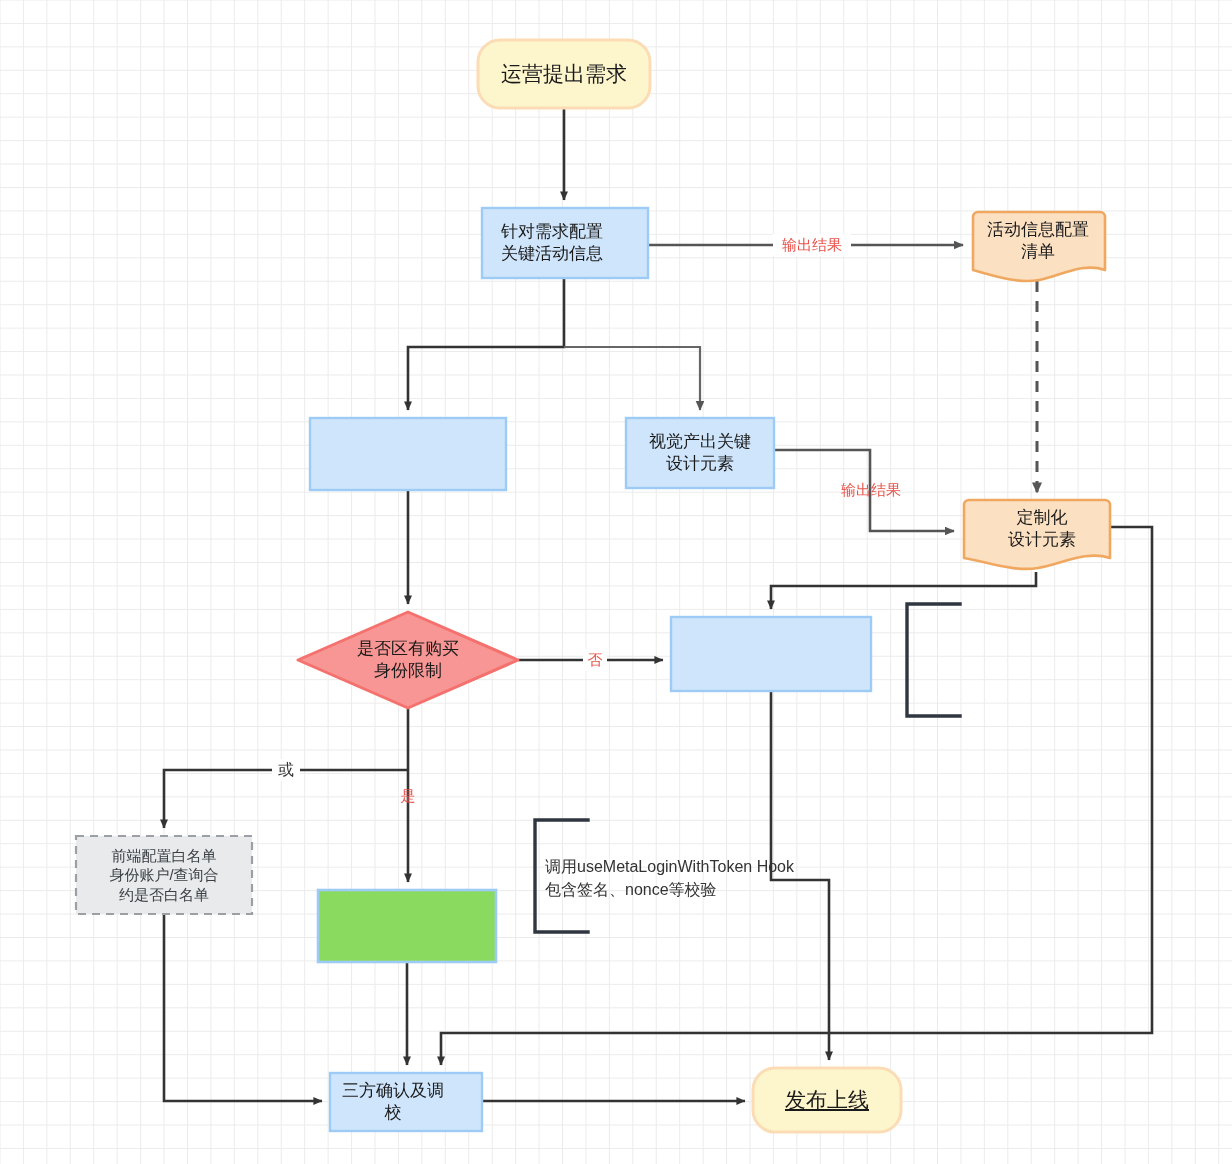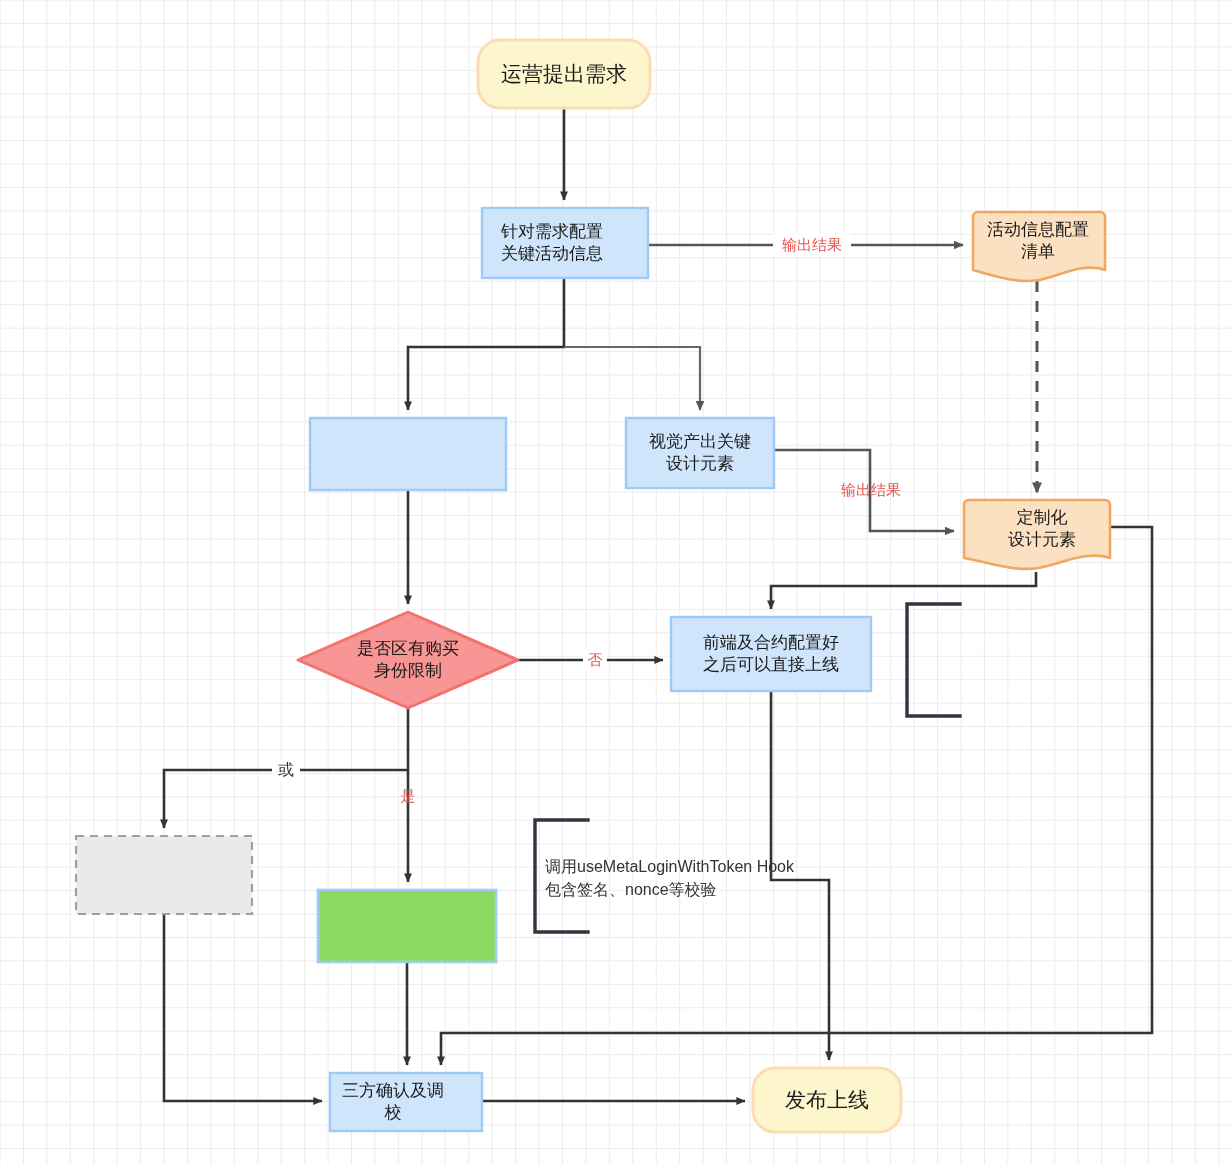--- a/index.html
+++ b/index.html
@@ -124,25 +124,26 @@
   <div class="nodeText" style="left:482px;top:208px;width:140px;height:70px;font-size:17px;">针对需求配置
 关键活动信息</div>
   <div class="nodeText" style="left:971px;top:210px;width:134px;height:62px;font-size:17px;">活动信息配置
 清单</div>
   <div class="nodeText" style="left:626px;top:418px;width:148px;height:70px;font-size:17px;">视觉产出关键
 设计元素</div>
   <div class="nodeText" style="left:962px;top:498px;width:160px;height:62px;font-size:17px;">定制化
 设计元素</div>
   <div class="nodeText" style="left:298px;top:612px;width:220px;height:96px;font-size:17px;">是否区有购买
 身份限制</div>
-  <div class="nodeText" style="left:671px;top:617px;width:200px;height:74px;font-size:17px;">前端及合约配置好
-之后可以直接上线</div>
+  <div class="nodeText" style="left:76px;top:836px;width:176px;height:78px;font-size:15px;color:#3a3f44;">前端配置白名单
+身份账户/查询合
+约是否白名单</div>
   <div class="nodeText" style="left:330px;top:1073px;width:126px;height:58px;font-size:17px;text-align:center;">三方确认及调
 校</div>
-  <div class="nodeText" style="left:753px;top:1068px;width:148px;height:64px;font-size:21px;">发布上线</div>
+  <div class="nodeText" style="left:753px;top:1068px;width:148px;height:64px;font-size:21px;text-decoration:underline;">发布上线</div>
 
   <div class="noteText" style="left:545px;top:820px;width:330px;height:116px;font-size:16px;">调用useMetaLoginWithToken Hook
 包含签名、nonce等校验</div>
 
   <div class="edgeLabel lbl-red" style="left:773px;top:234px;width:78px;height:22px;font-size:15px;background:#fff;">输出结果</div>
   <div class="edgeLabel lbl-red" style="left:832px;top:479px;width:78px;height:22px;font-size:15px;">输出结果</div>
   <div class="edgeLabel lbl-red" style="left:583px;top:649px;width:24px;height:22px;font-size:15px;background:#fff;">否</div>
   <div class="edgeLabel lbl-red" style="left:396px;top:785px;width:24px;height:22px;font-size:15px;">是</div>
   <div class="edgeLabel lbl-dark" style="left:272px;top:759px;width:28px;height:22px;font-size:16px;background:#fff;">或</div>
 

